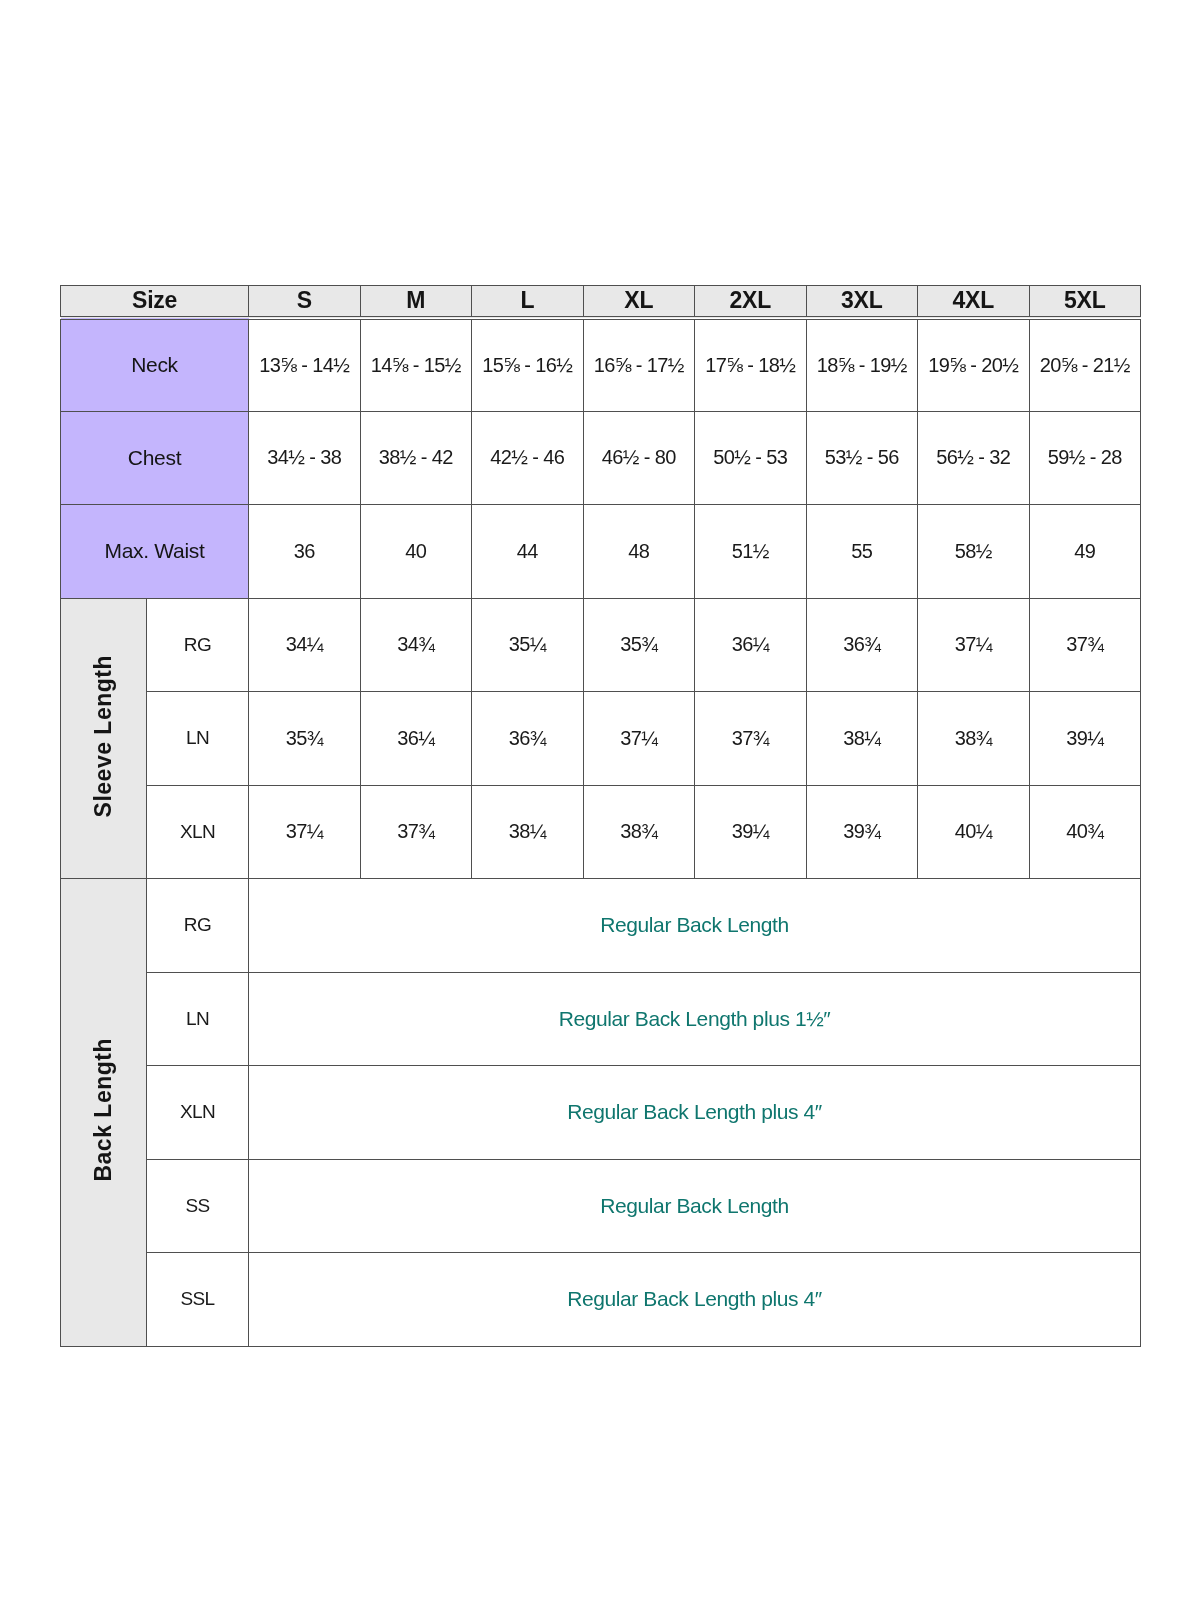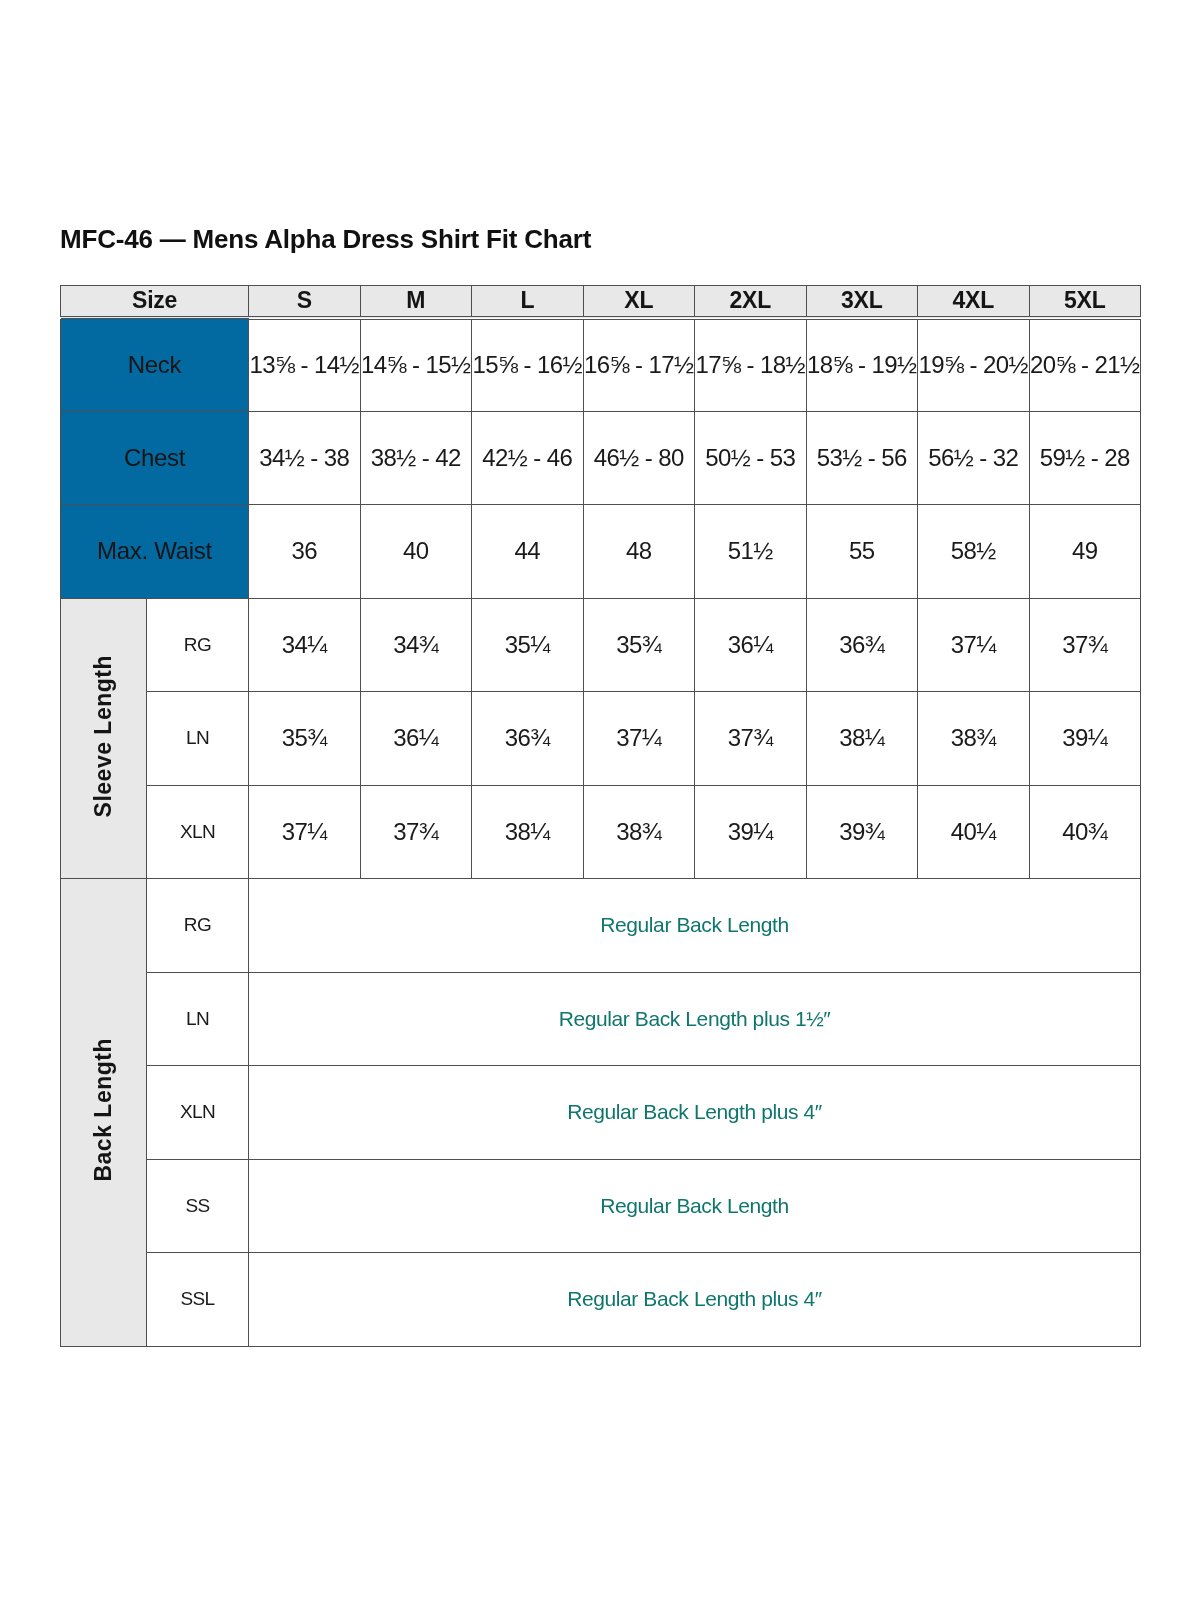--- a/index.html
+++ b/index.html
@@ -31,43 +31,42 @@
   tr.hdr > th {
     height: 32px;
     background: #e8e8e8;
     font-size: 23px; font-weight: bold;
     border-bottom: 4px double #4f4f4f;
     letter-spacing: -0.3px;
   }
   tr.bodyrow > td, tr.bodyrow > th { height: 93.5px; }
 
   .glabel {
-    background: #0369a1;
-    font-size: 24px; font-weight: bold;
+    background: #c4b5fd;
+    font-size: 21px; font-weight: bold;
     letter-spacing: -0.3px;
   }
   .vertcell { background: #e8e8e8; }
   .vertcell .vtext {
     display: inline-block;
     writing-mode: vertical-rl;
     transform: rotate(180deg);
     font-size: 23px; font-weight: bold;
     letter-spacing: 0.5px;
     color: #151515;
   }
   .sub  { font-size: 19px; letter-spacing: -0.6px; color: #1a1a1a; background: #fff; }
-  .val  { font-size: 24px; letter-spacing: -0.6px; color: #1a1a1a; background: #fff; }
+  .val  { font-size: 20px; letter-spacing: -0.6px; color: #1a1a1a; background: #fff; }
   .spanval { font-size: 21px; letter-spacing: -0.4px; color: #0f766e; background: #fff; }
 </style>
 </head>
 <body>
 
 <div class="sheet">
 
-  <h1 class="title">MFC-46 — Mens Alpha Dress Shirt Fit Chart</h1>
 
   <table class="fit">
     <colgroup>
       <col style="width:86px">
       <col style="width:102px">
       <col style="width:111.5px">
         <col style="width:111.5px">
         <col style="width:111.5px">
         <col style="width:111.5px">
       <col style="width:111.5px">

